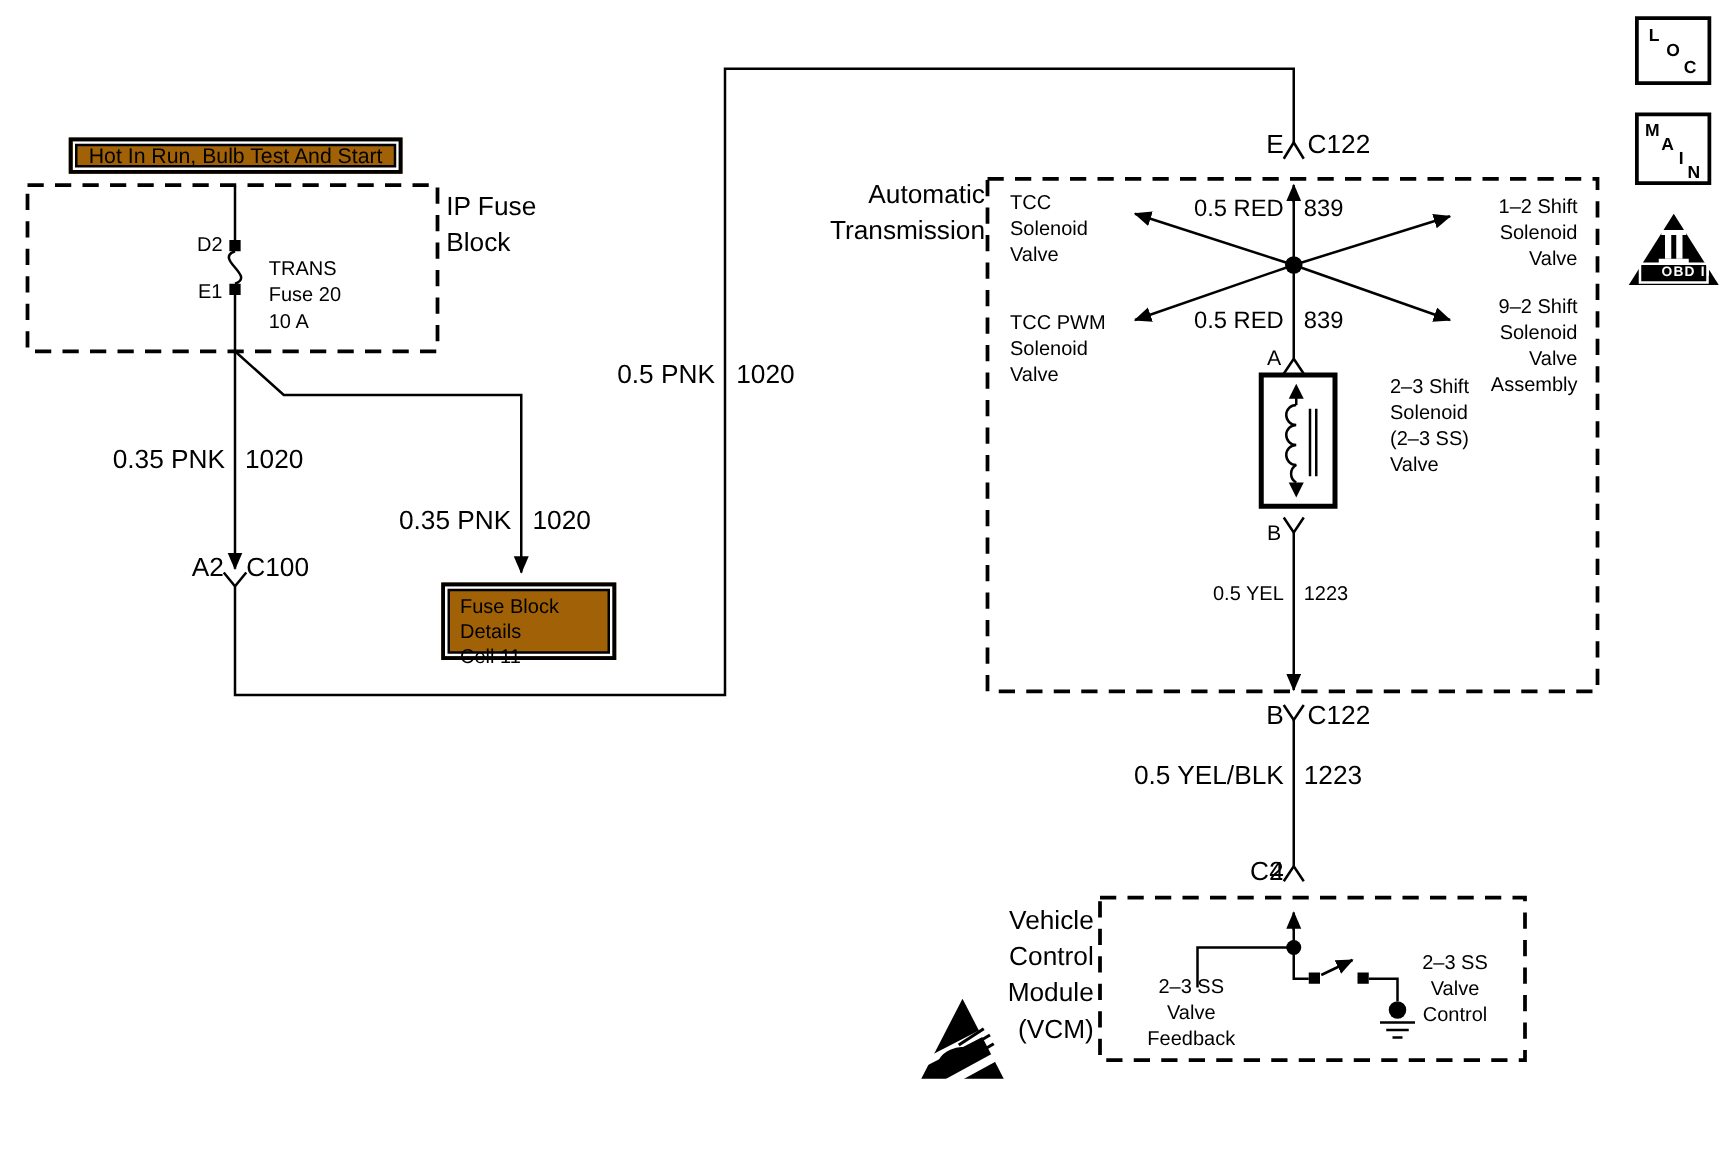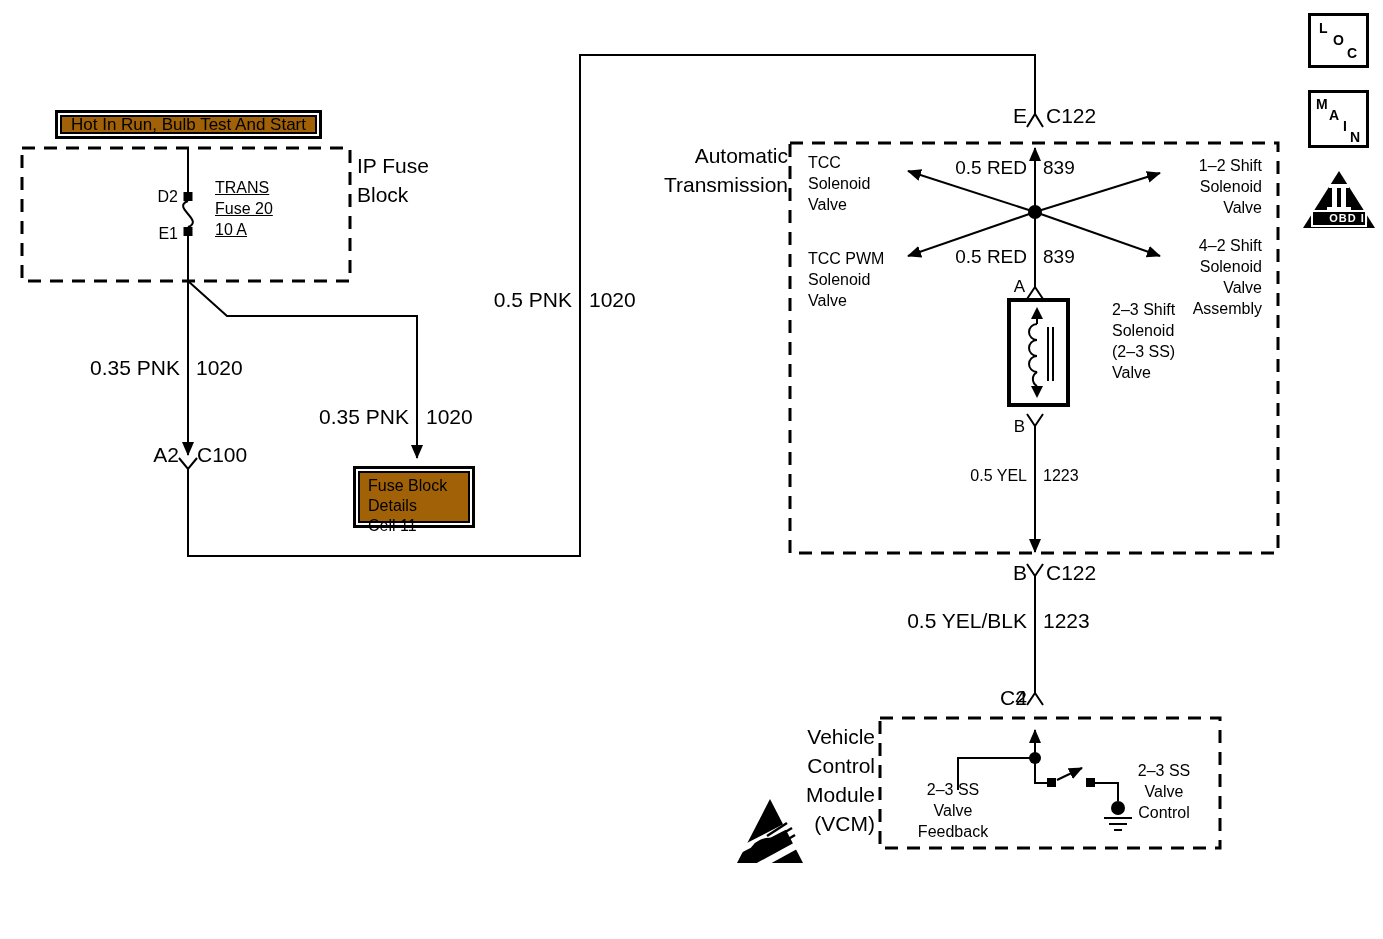--- a/index.html
+++ b/index.html
@@ -132,21 +132,21 @@
   <div id="hot-box" class="dbox" style="left:55px; top:110px; width:267px; height:29px;">
     <span>Hot In Run, Bulb Test And Start</span>
   </div>
 
   <div class="title" style="left:357px; top:151px;">
     <div>IP Fuse</div>
     <div>Block</div>
   </div>
   <div class="tiny r" style="right:1205px; top:186px; position:absolute;margin-left:28px;">D2</div>
   <div class="tiny r" style="right:1205px; top:223px; position:absolute;">E1</div>
-  <div class="tiny" style="left:215px; top:177px;text-decoration:underline;">
+  <div class="tiny" style="left:215px; top:205px;">
     <div>TRANS</div>
     <div>Fuse 20</div>
     <div>10 A</div>
   </div>
 
   <div class="lbl r" style="right:1203px; top:356px;">0.35 PNK</div>
   <div class="lbl" style="left:196px;  top:356px;">1020</div>
   <div class="lbl r" style="right:974px; top:405px;">0.35 PNK</div>
   <div class="lbl" style="left:426px;  top:405px;">1020</div>
   <div class="lbl r" style="right:811px; top:288px;">0.5 PNK</div>
@@ -176,21 +176,21 @@
     <div>TCC PWM</div>
     <div>Solenoid</div>
     <div>Valve</div>
   </div>
   <div class="comp r" style="right:121px; top:155px; position:absolute;">
     <div>1–2 Shift</div>
     <div>Solenoid</div>
     <div>Valve</div>
   </div>
   <div class="comp r" style="right:121px; top:235px; position:absolute;">
-    <div>4–2 Shift</div>
+    <div>9–2 Shift</div>
     <div>Solenoid</div>
     <div>Valve</div>
     <div>Assembly</div>
   </div>
 
   <div class="pin r" style="right:358px; top:277px; position:absolute;">A</div>
   <div class="comp" style="left:1076px; top:299px;margin-left:36px;">
     <div>2–3 Shift</div>
     <div>Solenoid</div>
     <div>(2–3 SS)</div>
@@ -218,21 +218,21 @@
     <div>2–3 SS</div>
     <div>Valve</div>
     <div>Feedback</div>
   </div>
   <div class="comp c" style="left:1128px; top:760px; width:72px;">
     <div>2–3 SS</div>
     <div>Valve</div>
     <div>Control</div>
   </div>
 
-  <div id="fuse-details" class="dbox" style="left:353px; top:466px; width:122px; height:62px;">
+  <div id="fuse-details" class="dbox" style="left:353px; top:466px; width:140px; height:62px;">
     <div>Fuse Block</div>
     <div>Details</div>
     <div>Cell 11</div>
   </div>
 
   <div class="sqbox" style="left:1308px; top:13px; width:61px; height:55px;">
     <span style="left:8px;  top:4px;">L</span>
     <span style="left:22px; top:16px;">O</span>
     <span style="left:36px; top:29px;">C</span>
   </div>

